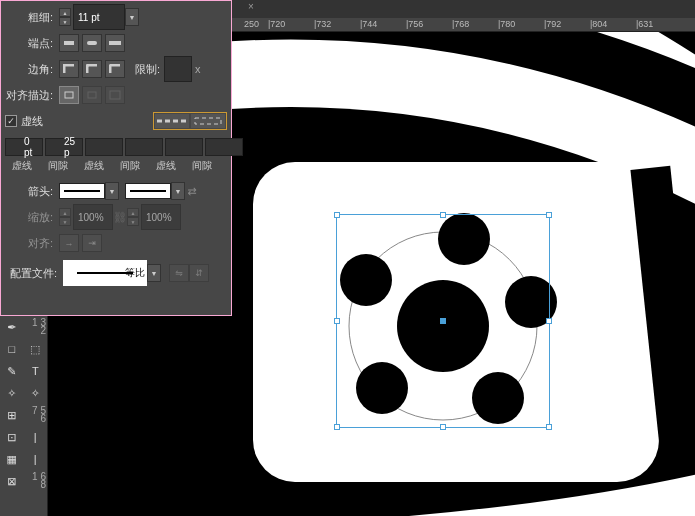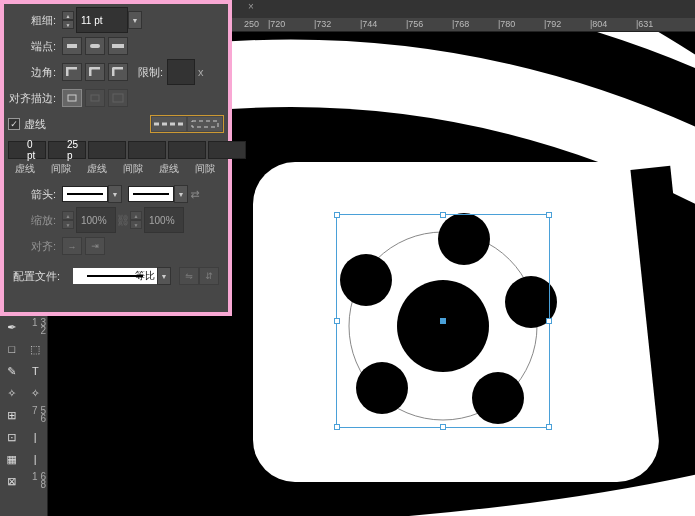--- a/index.html
+++ b/index.html
@@ -64,21 +64,21 @@
     border: 1px solid transparent;
   }
   .toolbar .num { font-size: 10px; color: #aaa; line-height: 8px; flex-direction: column; text-align: right; }
   
   .panel {
     position: absolute;
     left: 0; top: 0;
     width: 232px;
     height: 316px;
     background: #474747;
-    border: 4px solid #f9a8d4;
+    border: 1px solid #f9a8d4;
     z-index: 10;
     padding: 6px 4px;
     color: #ddd;
   }
   .row {
     display: flex; align-items: center;
     margin-bottom: 6px;
     height: 20px;
   }
   .lbl {
@@ -138,24 +138,23 @@
     display: flex; align-items: center; justify-content: center;
   }
   .dashtoggle .seg svg { display: block; }
   .arrowswatch {
     width: 46px; height: 16px;
     background: #fff; border: 1px solid #222;
   }
   .linkicon { width: 14px; color: #888; font-size: 11px; text-align: center; }
   .swapicon { width: 14px; color: #888; font-size: 11px; text-align: center; }
   .profilebox {
-    width: 84px; height: 16px; background: #fff;
+    width: 84px; height: 26px; background: #fff;
     display: flex; align-items: center; justify-content: center;
     position: relative;
-    margin-left: 7px;
   }
   .profilebox svg { display: block; }
   .profilebox .plabel {
     position: absolute; right: 2px; font-size: 10px; color: #000;
   }
   .disrow { opacity: 0.5; }
   
   .sel {
     position: absolute;
     border: 1px solid #4aa0d8;

